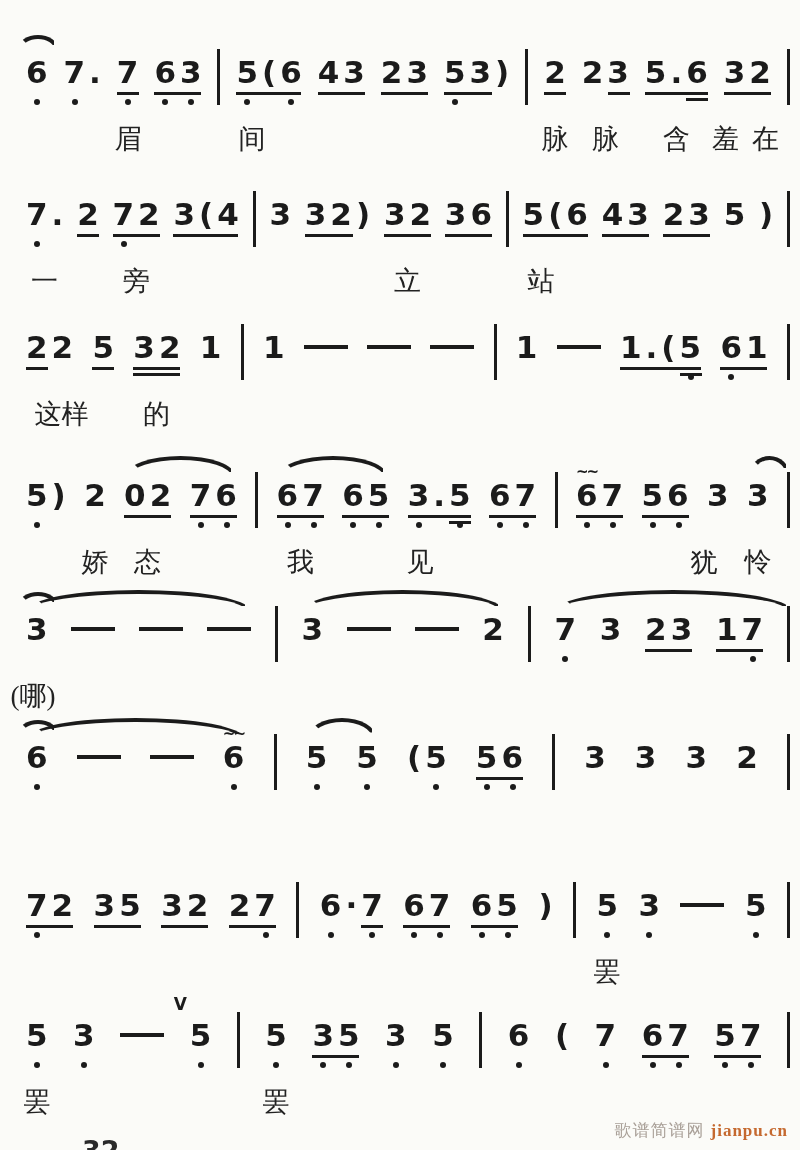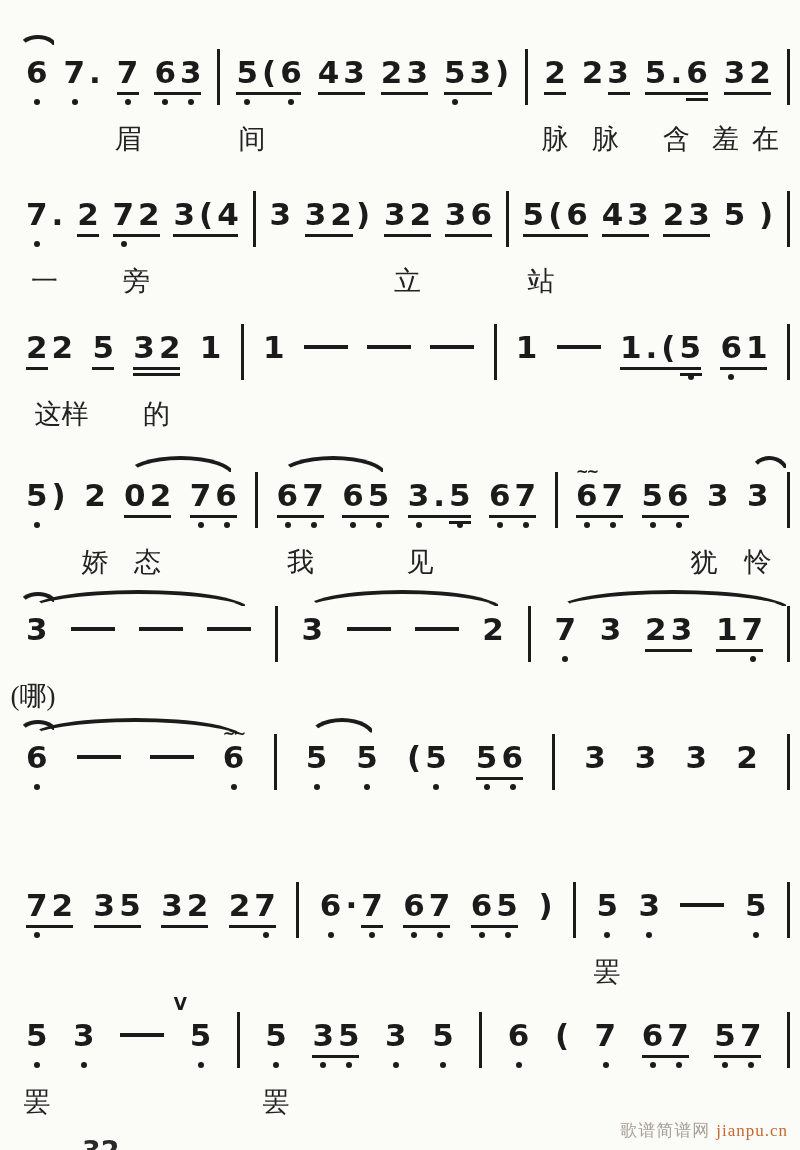--- a/index.html
+++ b/index.html
@@ -23,21 +23,21 @@
         border:4px solid transparent;border-top:4px solid #1b1b1b;border-radius:50%/100% 100% 0 0;}
   .hook{position:absolute;left:-8px;top:-20px;width:40px;height:14px;box-sizing:border-box;
         border:4px solid transparent;border-top:4px solid #1b1b1b;border-radius:50%/100% 100% 0 0;}
   .mord{position:absolute;top:-15px;font-size:15px;font-weight:bold;letter-spacing:-2px;color:#1b1b1b;}
   .breath{position:absolute;top:-24px;left:-16px;font-size:17px;font-weight:bold;color:#1b1b1b;}
   .lyric{position:absolute;top:66px;transform:translateX(-50%);white-space:nowrap;
          font-family:"Liberation Serif",serif;font-size:27px;color:#222;}
   .footer{position:absolute;right:12px;bottom:8px;font-size:17px;letter-spacing:1px;
           font-family:"Liberation Serif",serif;}
   .site-name{color:#a9a098;}
-  .site-url{color:#c5692f;margin-left:6px;text-decoration:none;}
+  .site-url{color:#c5692f;margin-left:6px;text-decoration:none;font-weight:bold;}
   .page-number{position:absolute;left:82px;bottom:-16px;font-size:27px;font-weight:bold;color:#2a2a2a;}
   
   .line[data-line="0"]{top:55px;}
   .line[data-line="1"]{top:197px;}
   .line[data-line="2"]{top:330px;}
   .line[data-line="3"]{top:478px;}
   .line[data-line="4"]{top:612px;}
   .line[data-line="5"]{top:740px;}
   .line[data-line="6"]{top:888px;}
   .line[data-line="7"]{top:1018px;}

